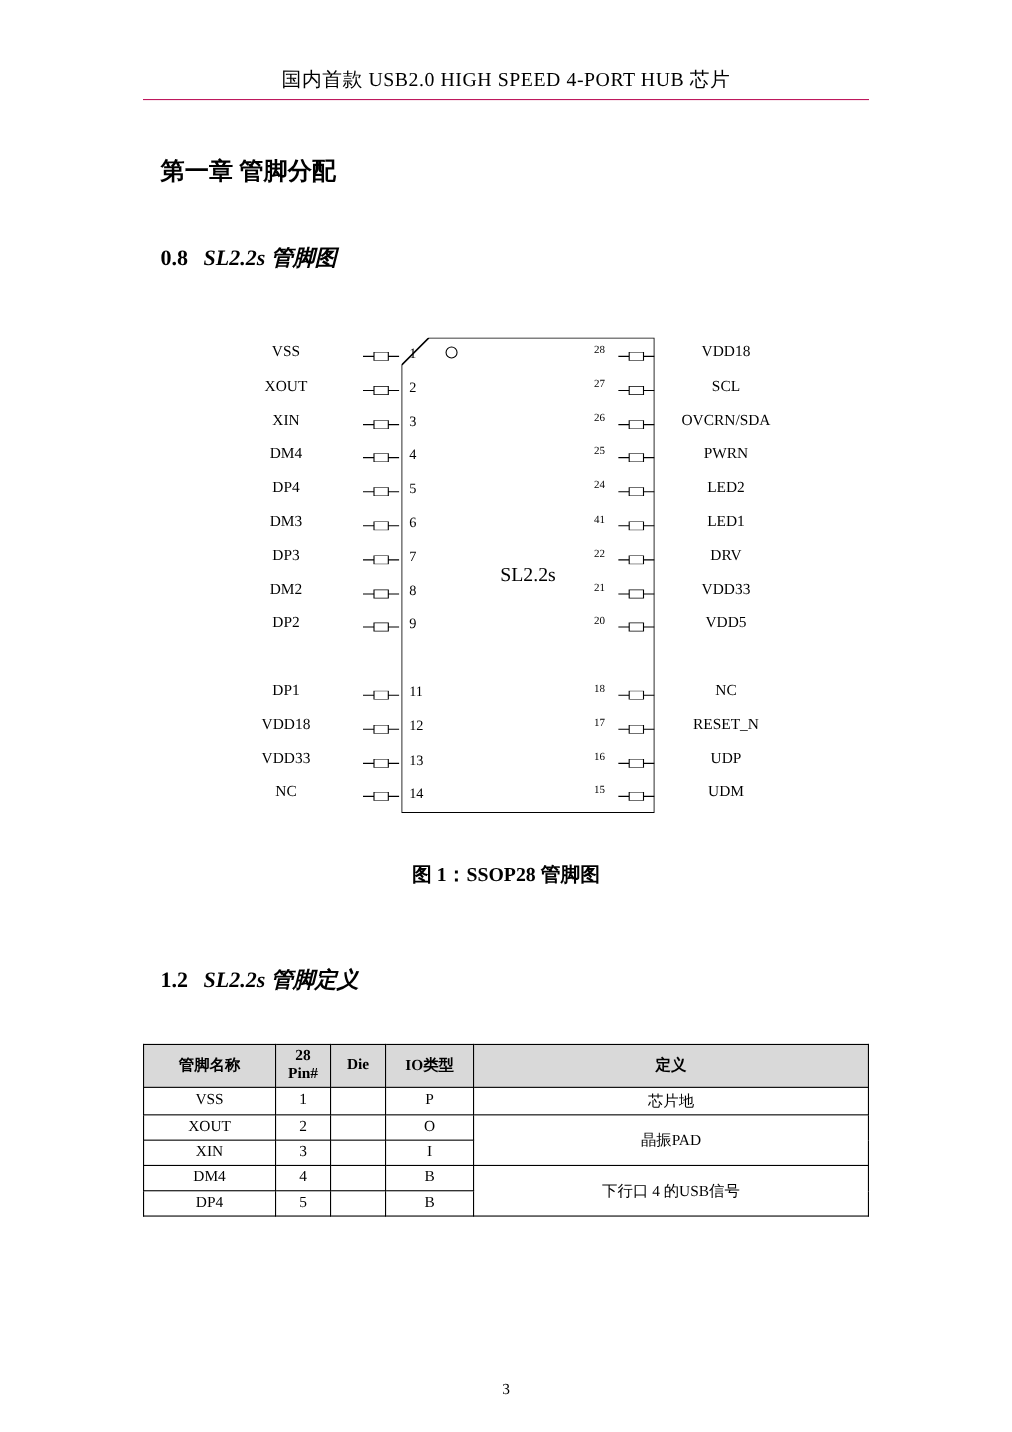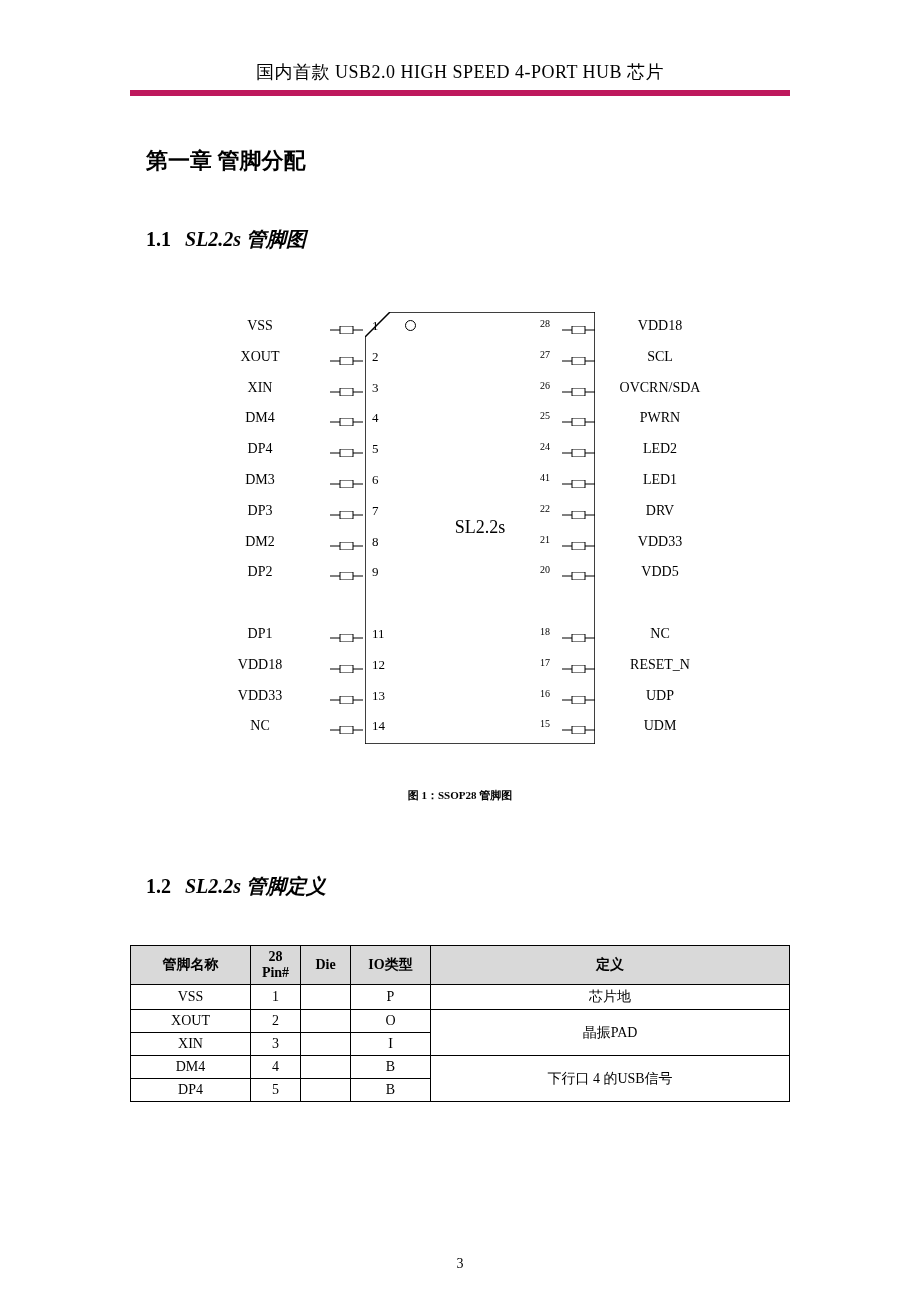--- a/index.html
+++ b/index.html
@@ -11,21 +11,21 @@
       color: #000;
       position: relative;
     }
     .page {
       padding: 60px 130px 40px 130px;
     }
     .header {
       text-align: center;
       font-size: 18px;
       padding-bottom: 6px;
-      border-bottom: 6px solid #be185d;
+      border-bottom: 1px solid #be185d;
       margin-bottom: 50px;
       letter-spacing: 0.5px;
     }
     .chapter-title {
       font-size: 22px;
       font-weight: bold;
       margin-bottom: 50px;
       padding-left: 16px;
     }
     .section-title {
@@ -119,21 +119,21 @@
     }
     .numR {
       position: absolute;
       right: 200px;
       top: 6px;
       font-size: 10px;
       text-align: right;
     }
     .fig-caption {
       text-align: center;
-      font-size: 11px;
+      font-size: 18px;
       font-weight: bold;
       margin-bottom: 70px;
       font-family: "SimSun", serif;
     }
 
     
     .pin-table {
       border-collapse: collapse;
       width: 100%;
       font-size: 14px;
@@ -166,21 +166,21 @@
   </style>
 </head>
 <body>
 
 <div class="page">
   <div class="header">国内首款 USB2.0 HIGH SPEED 4-PORT HUB 芯片</div>
 
   <h1 class="chapter-title">第一章  管脚分配</h1>
 
   <h2 class="section-title">
-    <span class="section-num">1.1</span><span class="section-text-mixed">SL2.2s 管脚图</span>
+    <span class="section-num">0.8</span><span class="section-text-mixed">SL2.2s 管脚图</span>
   </h2>
 
   <div class="pinout-wrap">
     <div class="pinout" id="pinout">
       <div class="chip-body">
         <svg class="chip-outline" viewBox="0 0 230 432">
           <path d="M 25 0 L 230 0 L 230 432 L 0 432 L 0 25 Z" fill="none" stroke="#000" stroke-width="1.5"></path>
         </svg>
         <div class="pin1-dot"></div>
         <div class="chip-label">SL2.2s</div>

